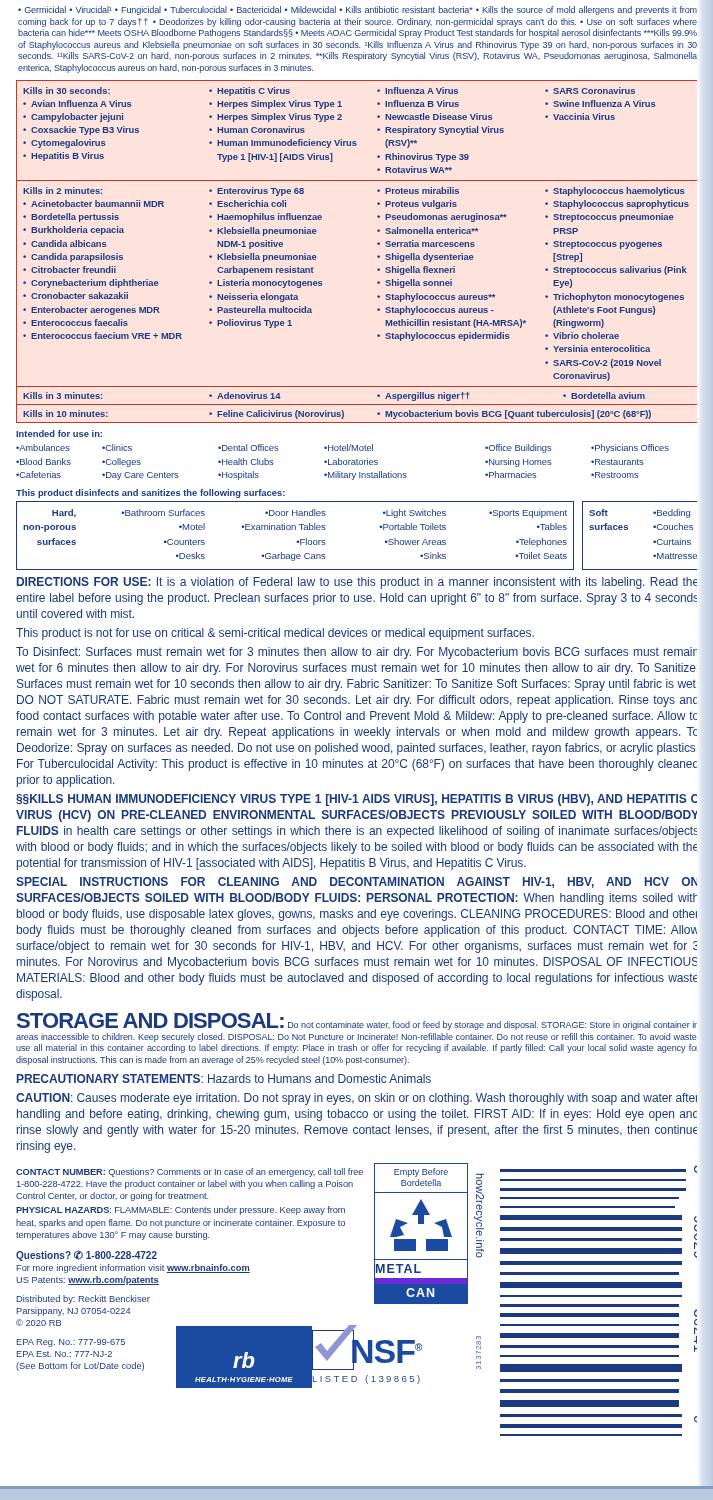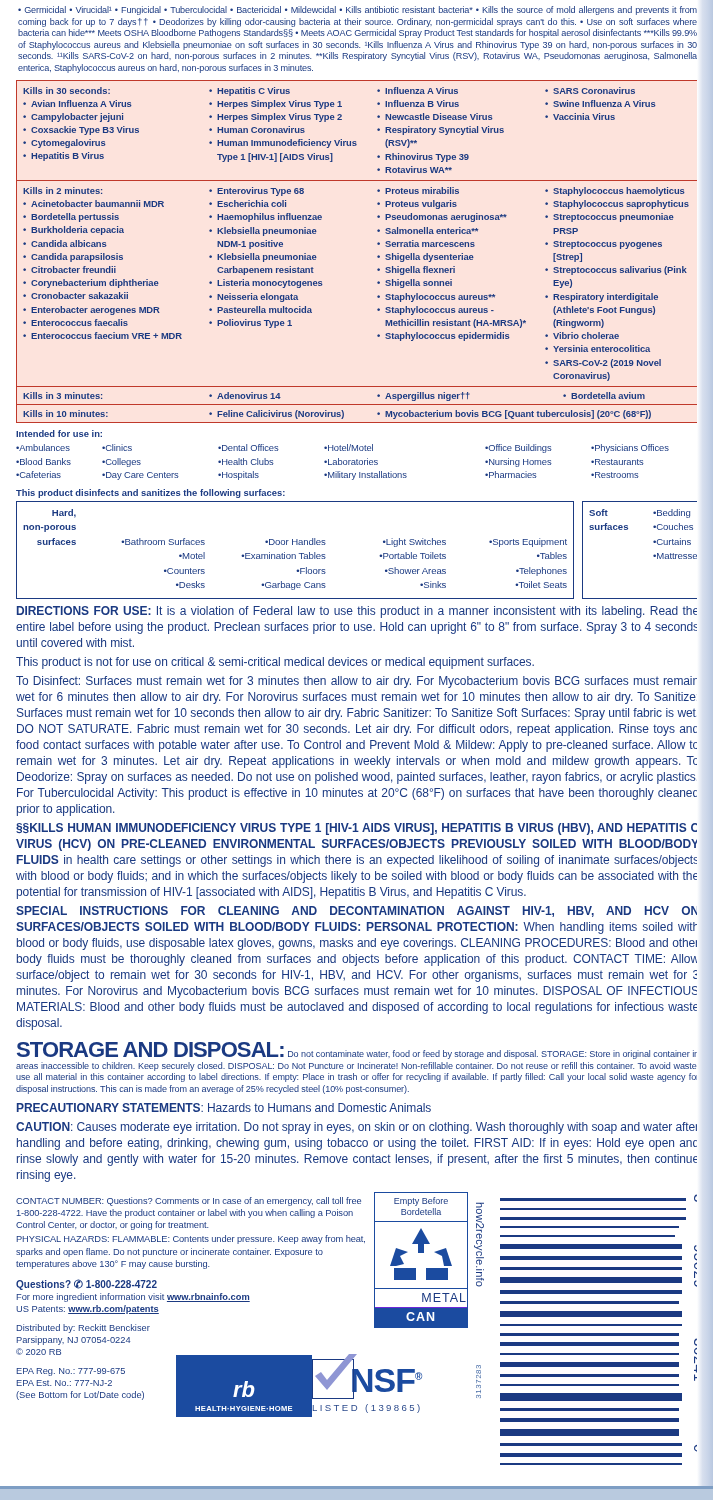--- a/index.html
+++ b/index.html
@@ -72,21 +72,21 @@
   .usecol.w6{flex:0 0 110px;}
   .usecol.w7{flex:1;}
   .uli{font-size:9.4px;line-height:13.4px;letter-spacing:-0.1px;white-space:nowrap;}
 
   
   .surfwrap{display:flex;gap:8px;margin-top:2px;}
   .surfbox{border:1px solid #1b3a82;padding:4px 6px 5px 6px;display:flex;}
   .surfbox.hard{flex:0 0 544px;text-align:right;}
   .surfbox.soft{flex:1;}
   .surflabel{font-weight:bold;font-size:9.6px;line-height:14.5px;flex:0 0 auto;padding-right:8px;}
-  .surfcols{display:flex;flex:1;margin-top:29px;}
+  .surfcols{display:flex;flex:1;}
   .surfcol{flex:1;}
   .sli{font-size:9.6px;line-height:14.5px;letter-spacing:-0.1px;white-space:nowrap;}
   .soft .surflabel{flex:0 0 56px;}
 
   
   .body-p{
     font-size:12px;line-height:16px;text-align:justify;
     margin-top:4px;letter-spacing:-0.1px;
   }
   .body-p b{font-weight:bold;}
@@ -100,56 +100,56 @@
   }
   .storage-body{font-size:9.05px;line-height:11.7px;display:inline;}
   .storage-rest{font-size:9.05px;line-height:11.7px;text-align:justify;letter-spacing:-0.1px;}
 
   
   .bottom{display:flex;margin-top:9px;}
   .bleft{flex:0 0 352px;}
   .bright{flex:1;position:relative;}
 
   .contact-p{font-size:9.3px;line-height:12.2px;margin-top:3px;letter-spacing:-0.1px;}
-  .contact-p b{font-weight:normal;}
+  .contact-p b{font-weight:bold;}
 
   .q-line{font-size:10px;font-weight:bold;line-height:13px;margin-top:8px;}
   .info-line{font-size:9.3px;line-height:12px;}
   .info-line u{text-decoration:underline;font-weight:bold;}
   .addr{font-size:9.3px;line-height:12px;margin-top:7px;}
   .epa{font-size:9.3px;line-height:12px;margin-top:7px;}
 
   .logo-row{display:flex;align-items:flex-end;gap:14px;margin-top:-46px;margin-left:160px;}
   .rb-logo{
     width:136px;height:62px;background:#1b4ba0;color:#fff;
     display:flex;flex-direction:column;align-items:center;justify-content:flex-end;
     padding-bottom:4px;box-sizing:border-box;
   }
   .rb-mark{font-size:22px;font-weight:bold;line-height:20px;margin-bottom:4px;font-style:italic;}
-  .rb-tag{font-size:7.6px;letter-spacing:0.3px;font-weight:bold;}
+  .rb-tag{font-size:7.6px;letter-spacing:0.3px;font-weight:bold;font-style:italic;}
 
   
   .nsf{position:absolute;left:-56px;bottom:4px;width:150px;}
   .nsf-top{display:flex;align-items:center;height:44px;}
   .nsf-check{
     width:42px;height:40px;border:1px solid #1b3a82;position:relative;box-sizing:border-box;
   }
   .nsf-word{font-size:34px;font-weight:bold;line-height:34px;color:#1b4ba0;letter-spacing:-1px;margin-left:-4px;}
   .nsf-word sup{font-size:10px;}
   .nsf-listed{font-size:9.6px;letter-spacing:2.4px;color:#2b4a8c;margin-top:1px;}
 
   
   .recycle{position:absolute;left:6px;top:0;width:110px;}
   .rec-box{border:1px solid #1b4ba0;width:94px;box-sizing:border-box;}
   .rec-head{
     text-align:center;font-size:9px;line-height:11px;padding:3px 2px 3px 2px;
     border-bottom:1px solid #1b4ba0;color:#1b3a82;
   }
   .rec-sym{height:66px;display:flex;align-items:center;justify-content:center;border-bottom:1px solid #1b4ba0;}
-  .rec-metal{text-align:right;font-size:12.5px;font-weight:normal;letter-spacing:1px;padding:2px 0 2px 0;border-bottom:1px solid #6d28d9;}
+  .rec-metal{text-align:left;font-size:12.5px;font-weight:bold;letter-spacing:1px;padding:2px 0 2px 0;border-bottom:6px solid #6d28d9;}
   .rec-can{text-align:center;font-size:12.5px;font-weight:bold;letter-spacing:1px;background:#1b4ba0;color:#fff;padding:2px 0 3px 0;}
   .rec-url{
     position:absolute;left:100px;top:10px;
     writing-mode:vertical-rl;font-size:11px;letter-spacing:0.2px;color:#1b3a82;
   }
   .sidecode{
     position:absolute;left:100px;top:172px;
     writing-mode:vertical-rl;transform:rotate(180deg);
     font-size:8px;letter-spacing:0.5px;color:#4b6fa8;
   }
@@ -246,21 +246,21 @@
         <div class="kli"><span class="b">•</span><span>Staphylococcus aureus -</span></div>
         <div class="kli cont">Methicillin resistant (HA-MRSA)*</div>
         <div class="kli"><span class="b">•</span><span>Staphylococcus epidermidis</span></div>
       </div>
       <div class="kcol c4">
         <div class="kli"><span class="b">•</span><span>Staphylococcus haemolyticus</span></div>
         <div class="kli"><span class="b">•</span><span>Staphylococcus saprophyticus</span></div>
         <div class="kli"><span class="b">•</span><span>Streptococcus pneumoniae PRSP</span></div>
         <div class="kli"><span class="b">•</span><span>Streptococcus pyogenes [Strep]</span></div>
         <div class="kli"><span class="b">•</span><span>Streptococcus salivarius (Pink Eye)</span></div>
-        <div class="kli"><span class="b">•</span><span>Respiratory interdigitale</span></div>
+        <div class="kli"><span class="b">•</span><span>Trichophyton monocytogenes</span></div>
         <div class="kli cont">(Athlete's Foot Fungus) (Ringworm)</div>
         <div class="kli"><span class="b">•</span><span>Vibrio cholerae</span></div>
         <div class="kli"><span class="b">•</span><span>Yersinia enterocolitica</span></div>
         <div class="kli"><span class="b">•</span><span>SARS-CoV-2 (2019 Novel Coronavirus)</span></div>
       </div>
     </div>
 
     <div class="killrow short">
       <div class="kcol c1">
         <div class="khead">Kills in 3 minutes:</div>

